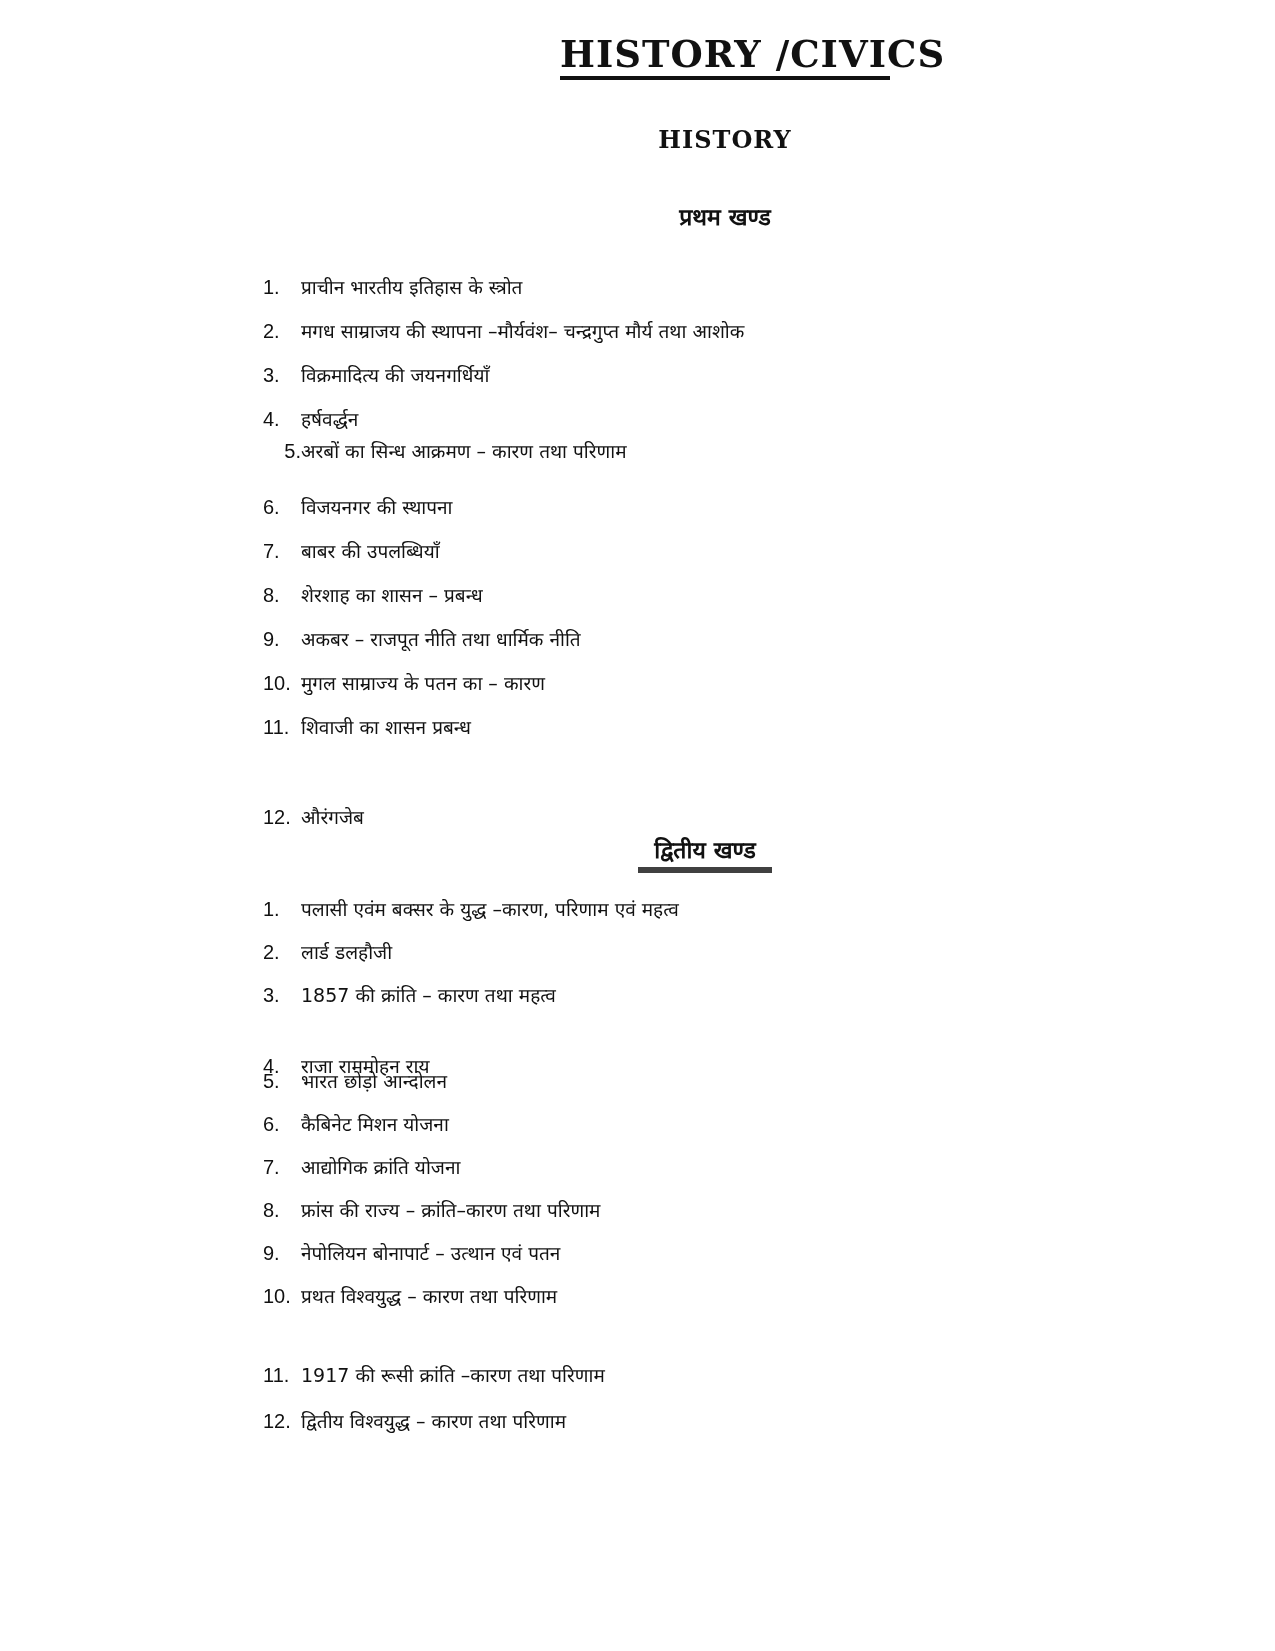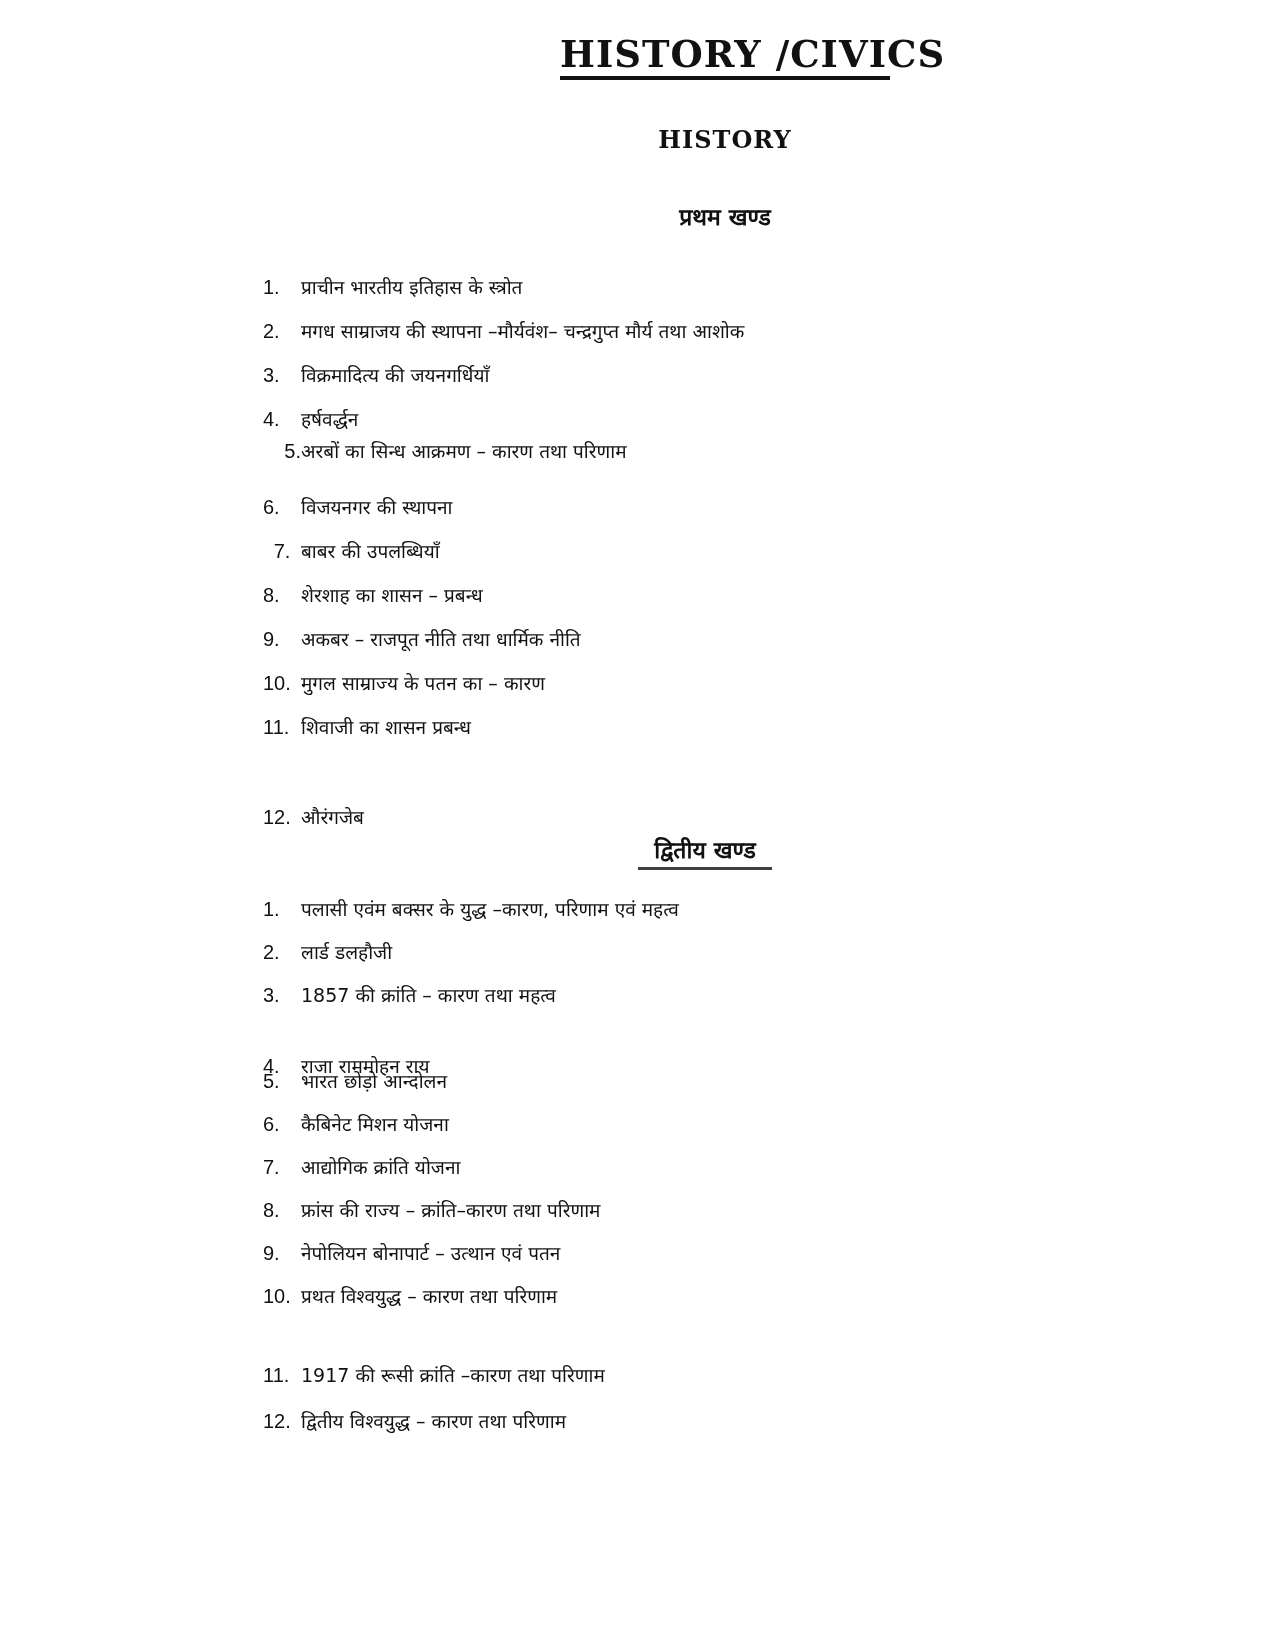--- a/index.html
+++ b/index.html
@@ -21,21 +21,21 @@
     text-align: center;
     font-family: "DejaVu Serif", "Liberation Serif", serif;
     font-weight: bold; font-size: 24px; letter-spacing: 1px; line-height: 40px;
   }
   .section-heading {
     position: absolute; text-align: center; white-space: nowrap;
     font-family: "DejaVu Sans", sans-serif; font-weight: bold; font-size: 23px;
     line-height: 30px;
   }
   .section-1-heading { left: 620px; width: 210px; top: 202px; }
-  .section-2-heading { left: 638px; width: 134px; top: 835px; border-bottom: 3px solid #404040; padding-bottom: 2px; }
+  .section-2-heading { left: 638px; width: 134px; top: 835px; border-bottom: 6px solid #404040; padding-bottom: 2px; }
   .topic-list { position: absolute; left: 263px; margin: 0; padding: 0; list-style: none; }
   .topic {
     position: absolute; left: 0; height: 34px; line-height: 34px;
     white-space: nowrap; font-size: 22px;
   }
   .topic .num {
     display: inline-block; width: 38px;
     font-family: "Liberation Sans", sans-serif; font-size: 20px;
   }
   .topic .txt { font-family: "DejaVu Sans", sans-serif; font-size: 19px; }
@@ -48,21 +48,21 @@
 
 <div class="section-heading section-1-heading">प्रथम खण्ड</div>
 
 <ol class="topic-list" style="top:0;">
   <li class="topic" style="top:270px;"><span class="num">1.</span><span class="txt">प्राचीन भारतीय इतिहास के स्त्रोत</span></li>
   <li class="topic" style="top:314px;"><span class="num">2.</span><span class="txt">मगध साम्राजय की स्थापना –मौर्यवंश– चन्द्रगुप्त मौर्य तथा आशोक</span></li>
   <li class="topic" style="top:358px;"><span class="num">3.</span><span class="txt">विक्रमादित्य की जयनगर्धियाँ</span></li>
   <li class="topic" style="top:402px;"><span class="num">4.</span><span class="txt">हर्षवर्द्धन</span></li>
   <li class="topic" style="top:434px;text-align:right;"><span class="num">5.</span><span class="txt">अरबों का सिन्ध आक्रमण – कारण तथा परिणाम</span></li>
   <li class="topic" style="top:490px;"><span class="num">6.</span><span class="txt">विजयनगर की स्थापना</span></li>
-  <li class="topic" style="top:534px;text-align:center;"><span class="num">7.</span><span class="txt">बाबर की उपलब्धियाँ</span></li>
+  <li class="topic" style="top:534px;"><span class="num">7.</span><span class="txt">बाबर की उपलब्धियाँ</span></li>
   <li class="topic" style="top:578px;"><span class="num">8.</span><span class="txt">शेरशाह का शासन – प्रबन्ध</span></li>
   <li class="topic" style="top:622px;"><span class="num">9.</span><span class="txt">अकबर – राजपूत नीति तथा धार्मिक नीति</span></li>
   <li class="topic" style="top:666px;"><span class="num">10.</span><span class="txt">मुगल साम्राज्य के पतन का  – कारण</span></li>
   <li class="topic" style="top:710px;"><span class="num">11.</span><span class="txt">शिवाजी का शासन प्रबन्ध</span></li>
   <li class="topic" style="top:800px;"><span class="num">12.</span><span class="txt">औरंगजेब</span></li>
 </ol>
 
 <div class="section-heading section-2-heading">द्वितीय खण्ड</div>
 
 <ol class="topic-list" style="top:0;">

